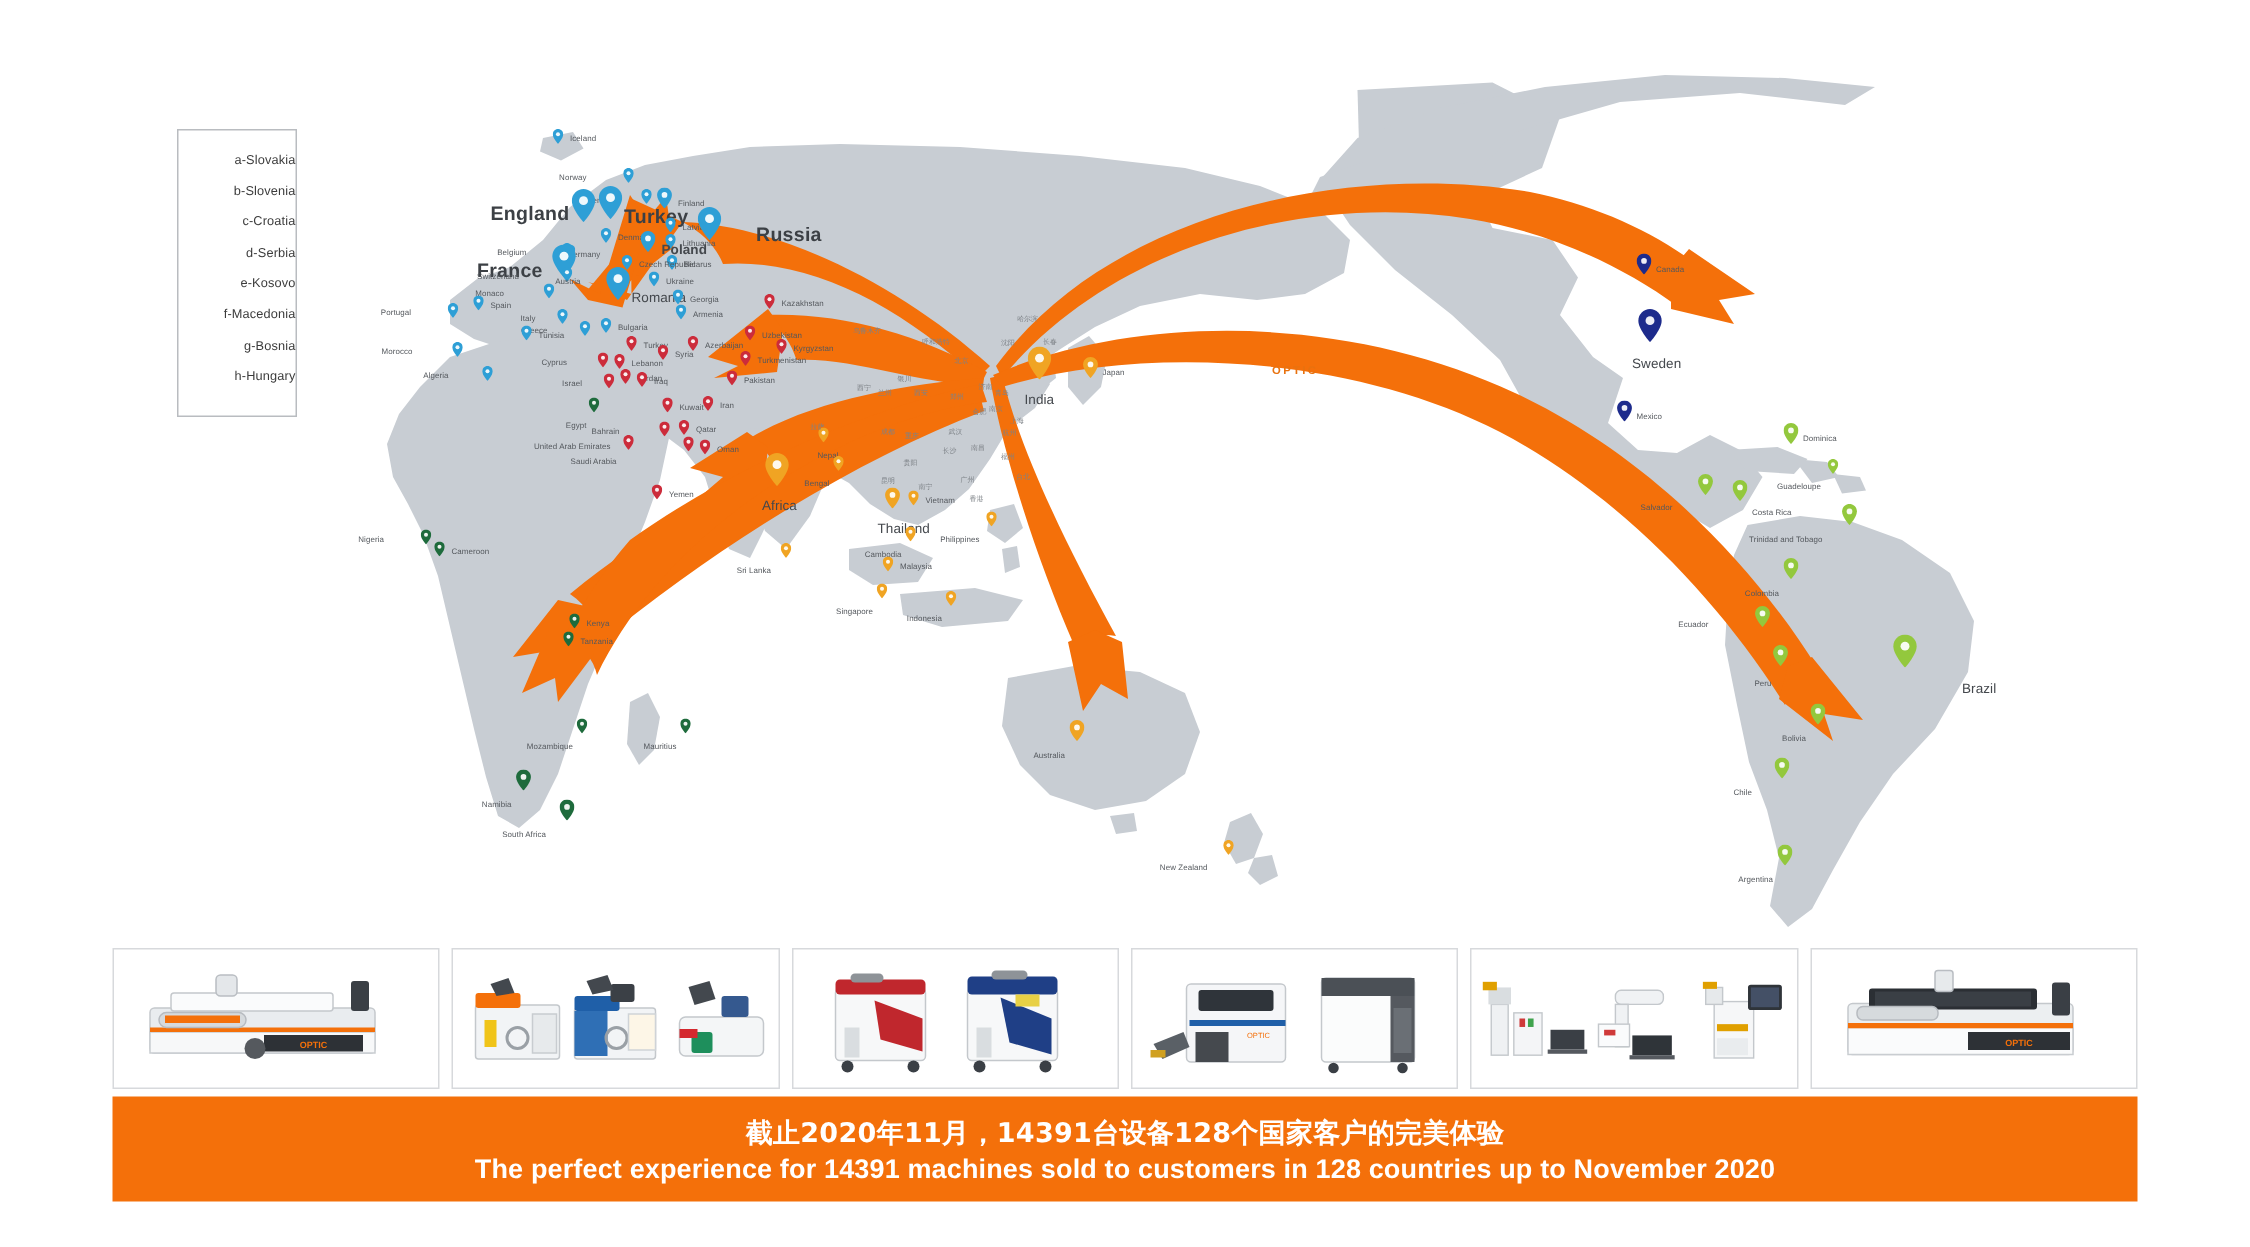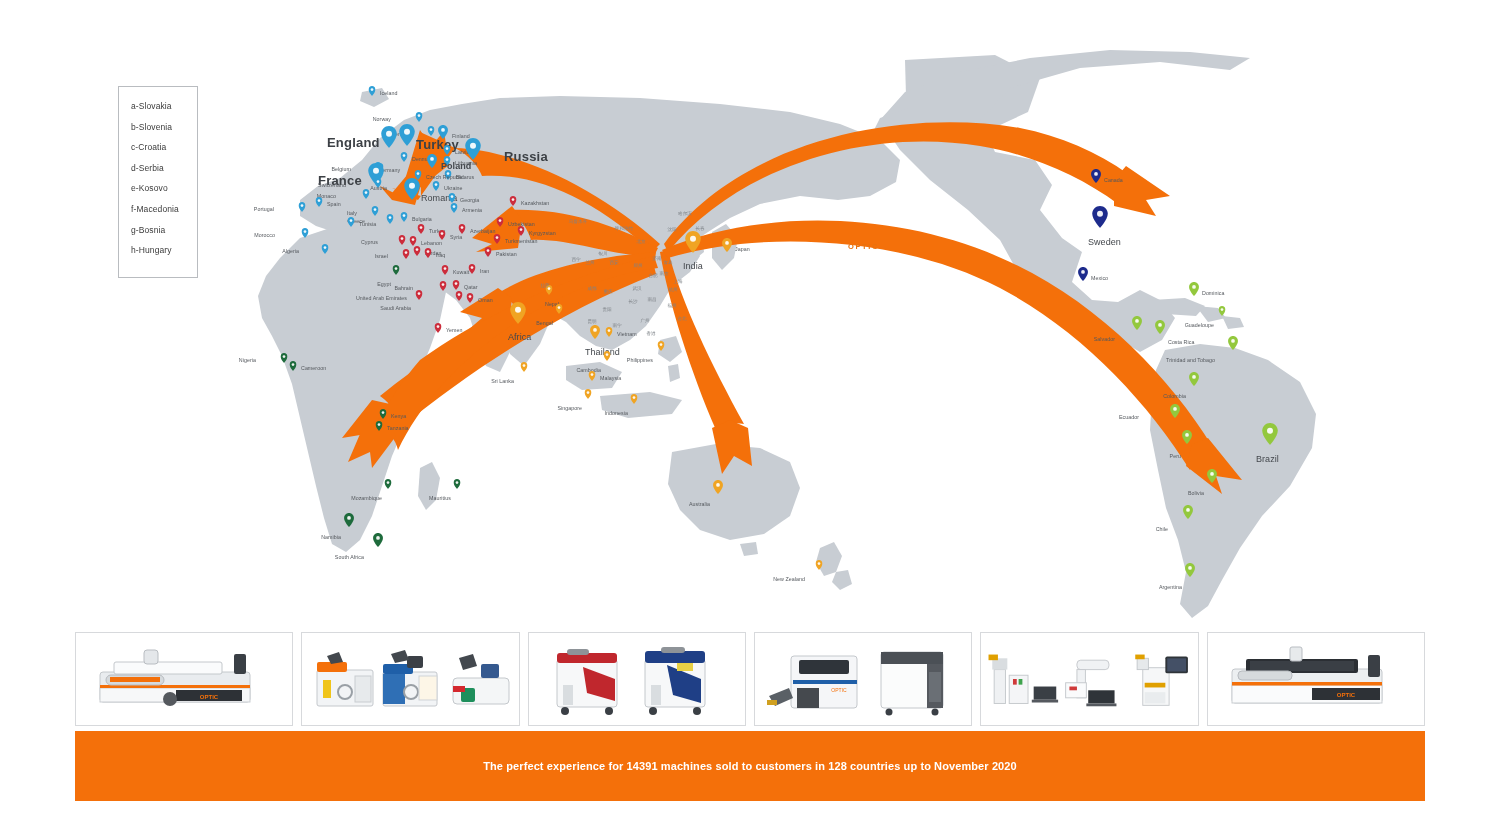--- a/index.html
+++ b/index.html
@@ -6,21 +6,21 @@
   body{width:1500px;height:831px;font-family:"Liberation Sans",sans-serif;overflow:hidden;}
   #root{position:relative;width:1500px;height:831px;background:#fff;}
 
   
   #map-area{position:absolute;left:0;top:0;width:1500px;height:625px;background:#fff;overflow:hidden;}
   #world-svg{position:absolute;left:0;top:0;width:1500px;height:625px;}
 
   
   #legend{position:absolute;left:118px;top:86px;width:80px;height:192px;
           border:1px solid #b9bcc0;background:#ffffff;box-sizing:border-box;
-          padding:9px 0 0 12px;}
+          padding:9px 0 0 12px;text-align:right;}
   .legend-row{font-size:8.5px;color:#3b3b3b;line-height:20.6px;letter-spacing:.1px;white-space:nowrap;}
 
   
   .pin{position:absolute;transform:translate(-50%,-100%);pointer-events:none;}
   .pin svg{display:block;}
   .pin-label{position:absolute;white-space:nowrap;color:#54585d;
              font-size:5.3px;letter-spacing:.05px;transform:translateY(-50%);}
   .pin-label.big{font-size:13px;color:#3c4045;letter-spacing:.2px;font-weight:bold;}
   .pin-label.mid{font-size:9px;color:#44484d;}
 
@@ -38,21 +38,21 @@
   .product-cell{flex:1;border:1px solid #d7d9dc;background:#fff;position:relative;overflow:hidden;}
   .product-cell .inner{position:absolute;inset:0;display:flex;align-items:center;
                        justify-content:center;gap:4px;}
 
   
   #banner{position:absolute;left:75px;top:731px;width:1350px;height:70px;
           background:#F4700A;display:flex;flex-direction:column;
           align-items:center;justify-content:center;gap:2px;}
   #banner-cn{color:#fff;font-size:18px;font-weight:bold;letter-spacing:.2px;
              font-family:"DejaVu Sans",sans-serif;}
-  #banner-en{color:#fff;font-size:11px;font-weight:bold;letter-spacing:.1px;
+  #banner-en{color:#fff;font-size:18px;font-weight:bold;letter-spacing:.1px;
              font-family:"Liberation Sans",sans-serif;}
 </style>
 </head>
 <body>
 
 <div id="root">
 
   <div id="map-area">
 
     <svg id="world-svg" viewBox="0 0 1500 625">
@@ -817,21 +817,21 @@
             <circle cx="12" cy="12" r="4.6" fill="#ffffff" opacity="0.92"></circle>
           </svg>
         </div>
         <div class="pin-label" style="left: 1181px; top: 456px; transform: translate(-100%, -50%);">Peru</div>
         <div class="pin" style="left: 1270px; top: 445px;">
           <svg width="16" height="22" viewBox="0 0 24 34">
             <path d="M12 0 C5.4 0 0 5.4 0 12 C0 21 12 34 12 34 C12 34 24 21 24 12 C24 5.4 18.6 0 12 0 Z" fill="#93C83D"></path>
             <circle cx="12" cy="12" r="4.6" fill="#ffffff" opacity="0.92"></circle>
           </svg>
         </div>
-        <div class="pin-label mid" style="left: 1256px; top: 459px; transform: translate(0%, -50%);">Brazil</div>
+        <div class="pin-label mid" style="left: 1308px; top: 459px; transform: translate(0%, -50%);">Brazil</div>
         <div class="pin" style="left: 1212px; top: 483px;">
           <svg width="10" height="14" viewBox="0 0 24 34">
             <path d="M12 0 C5.4 0 0 5.4 0 12 C0 21 12 34 12 34 C12 34 24 21 24 12 C24 5.4 18.6 0 12 0 Z" fill="#93C83D"></path>
             <circle cx="12" cy="12" r="4.6" fill="#ffffff" opacity="0.92"></circle>
           </svg>
         </div>
         <div class="pin-label" style="left: 1204px; top: 493px; transform: translate(-100%, -50%);">Bolivia</div>
         <div class="pin" style="left: 1188px; top: 519px;">
           <svg width="10" height="14" viewBox="0 0 24 34">
             <path d="M12 0 C5.4 0 0 5.4 0 12 C0 21 12 34 12 34 C12 34 24 21 24 12 C24 5.4 18.6 0 12 0 Z" fill="#93C83D"></path>
@@ -1028,16 +1028,17 @@
           <rect x="34" y="20" width="104" height="10" fill="#3a3f45"></rect>
           <rect x="74" y="6" width="12" height="14" rx="2" fill="#e7eaec" stroke="#b9bdc2"></rect>
           <rect x="22" y="30" width="54" height="9" rx="4" fill="#d6dadd" stroke="#b7bbc0"></rect>
           <rect x="152" y="14" width="12" height="22" rx="2" fill="#3a3f45"></rect>
         </svg>
       </div>
     </div>
   </div>
 
   <div id="banner">
+    <div id="banner-cn">截止2020年11月，14391台设备128个国家客户的完美体验</div>
     <div id="banner-en">The perfect experience for 14391 machines sold to customers in 128 countries up to November 2020</div>
   </div>
 
 </div>
 
 </body></html>

